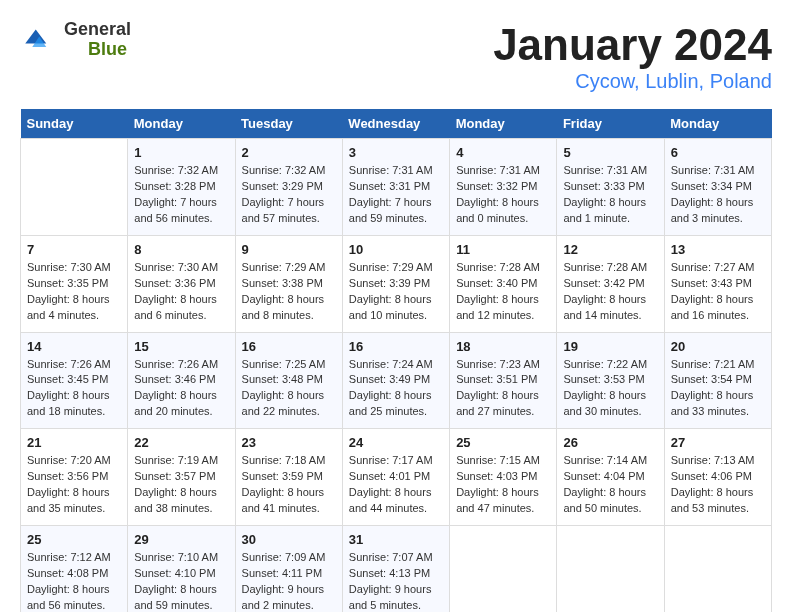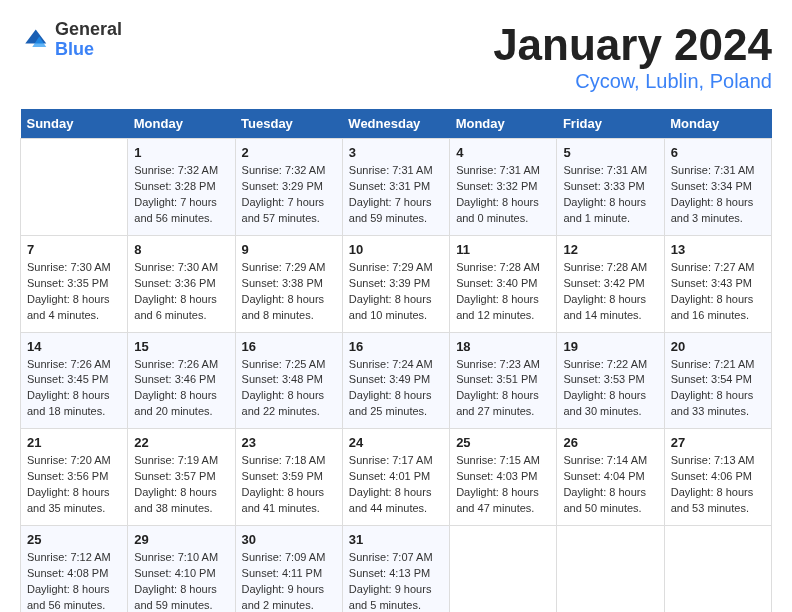--- a/index.html
+++ b/index.html
@@ -12,29 +12,29 @@
     }
     .header {
       display: flex;
       justify-content: space-between;
       align-items: flex-start;
       margin-bottom: 16px;
     }
     .logo {
       display: flex;
       align-items: center;
-      gap: 7px;
+      gap: 16px;
     }
     .logo-text {
       font-size: 18px;
       font-weight: bold;
       line-height: 1.1;
     }
     .logo-general { color: #333; }
-    .logo-blue { color: #3b82f6; }
+    .logo-blue { color: #4d7c0f; margin-left: 24px; }
     .logo-icon {
       width: 28px;
       height: 28px;
     }
     .title-block {
       text-align: right;
     }
     .month-title {
       font-size: 44px;
       font-weight: bold;

